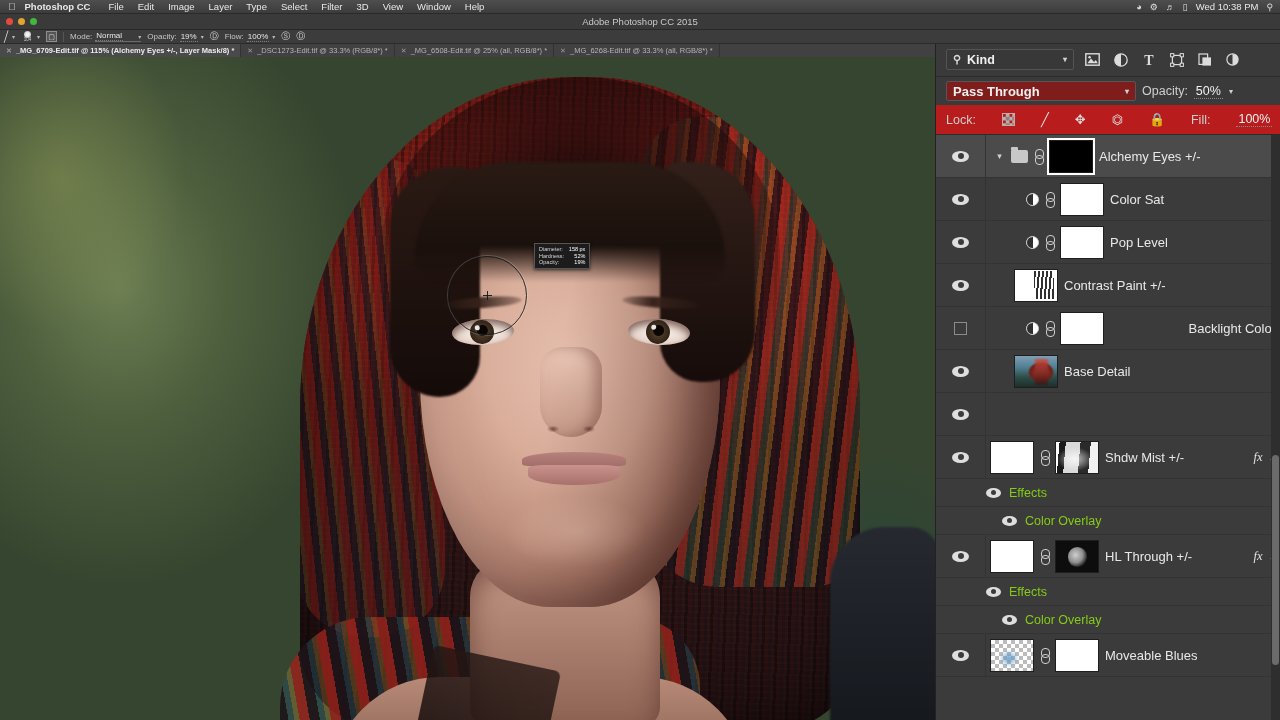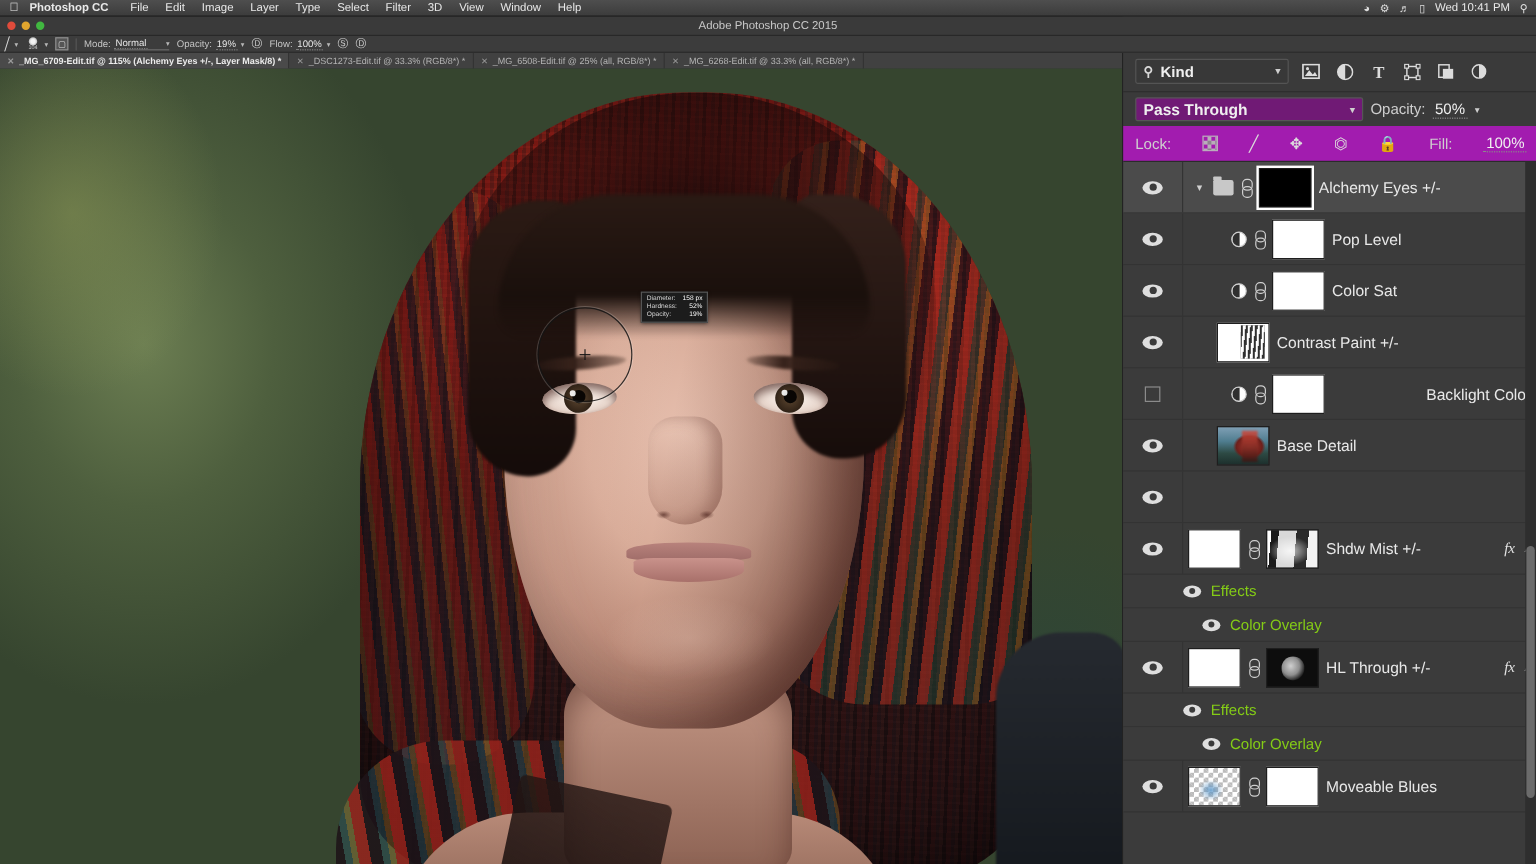--- a/index.html
+++ b/index.html
@@ -280,31 +280,31 @@
   .kindsel .cv { margin-left: auto; font-size: 8px; color: #cfcfcf; }
   .ficon { width: 19px; height: 19px; display: flex; align-items: center; justify-content: center;
     color: #dcdcdc; font-size: 13px; }
   .ficon svg { display: block; }
 
   .blendrow {
     height: 28px; display: flex; align-items: center; gap: 6px; padding: 0 6px 0 10px;
     background: #3a3a3a;
   }
   .blendsel {
-    width: 190px; height: 20px; background: #701a75; border: 1px solid #565656; border-radius: 2px;
+    width: 190px; height: 20px; background: #7f1d1d; border: 1px solid #565656; border-radius: 2px;
     display: flex; align-items: center; padding: 0 6px; font-size: 13px; color: #efefef; font-weight: bold;
   }
   .blendsel .cv { margin-left: auto; font-size: 8px; color: #cfcfcf; }
   .op-label { font-size: 12.5px; color: #cfcfcf; }
   .op-val { font-size: 12.5px; color: #f0f0f0; border-bottom: 1px dotted #8a8a8a; padding: 0 2px; }
   .op-cv { font-size: 8px; color: #cfcfcf; }
 
   .lockrow {
     height: 30px; display: flex; align-items: center; gap: 26px; padding: 0 6px 0 10px;
-    background: #a21caf; border-bottom: 1px solid #2b2b2b;
+    background: #b91c1c; border-bottom: 1px solid #2b2b2b;
   }
   .lock-label { font-size: 12.5px; color: #cfcfcf; }
   .lockicon { width: 16px; height: 16px; display: flex; align-items: center; justify-content: center;
     color: #dcdcdc; font-size: 13px; }
   .checkgrid { width: 13px; height: 13px; border: 1px solid #bdbdbd;
     background:
       linear-gradient(90deg, transparent 50%, #bdbdbd 50%) 0 0/6.5px 6.5px,
       linear-gradient(180deg, transparent 50%, #bdbdbd 50%) 0 0/6.5px 6.5px;
     background-blend-mode: multiply; opacity: .9; }
 
@@ -445,21 +445,21 @@
     <span class="mitem">3D</span>
     <span class="mitem">View</span>
     <span class="mitem">Window</span>
     <span class="mitem">Help</span>
     <span class="spacer"></span>
     <span class="right">
       <span class="ricon">◕</span>
       <span class="ricon">⚙</span>
       <span class="ricon">♬</span>
       <span class="ricon">▯</span>
-      <span class="clock">Wed 10:41 PM</span>
+      <span class="clock">Wed 10:38 PM</span>
       <span class="ricon">⚲</span>
     </span>
   </div>
 
   <div class="titlebar">
     <div class="traffic">
       <span class="dot r"></span>
       <span class="dot y"></span>
       <span class="dot g"></span>
     </div>
@@ -702,36 +702,36 @@
         <div class="eyecol">
           <span class="eyeicon">
               <span class="lid"></span>
               <span class="pup"></span>
             </span>
         </div>
         <div class="body" style="padding-left:40px">
           <span class="disc"></span>
           <span class="link"></span>
           <span class="thumb th-white"></span>
-          <span class="lname">Pop Level</span>
+          <span class="lname">Color Sat</span>
         </div>
       </div>
 
       <div class="layer">
         <div class="eyecol">
           <span class="eyeicon">
               <span class="lid"></span>
               <span class="pup"></span>
             </span>
         </div>
         <div class="body" style="padding-left:40px">
           <span class="disc"></span>
           <span class="link"></span>
           <span class="thumb th-white"></span>
-          <span class="lname">Color Sat</span>
+          <span class="lname">Pop Level</span>
         </div>
       </div>
 
       <div class="layer">
         <div class="eyecol">
           <span class="eyeicon">
               <span class="lid"></span>
               <span class="pup"></span>
             </span>
         </div>

